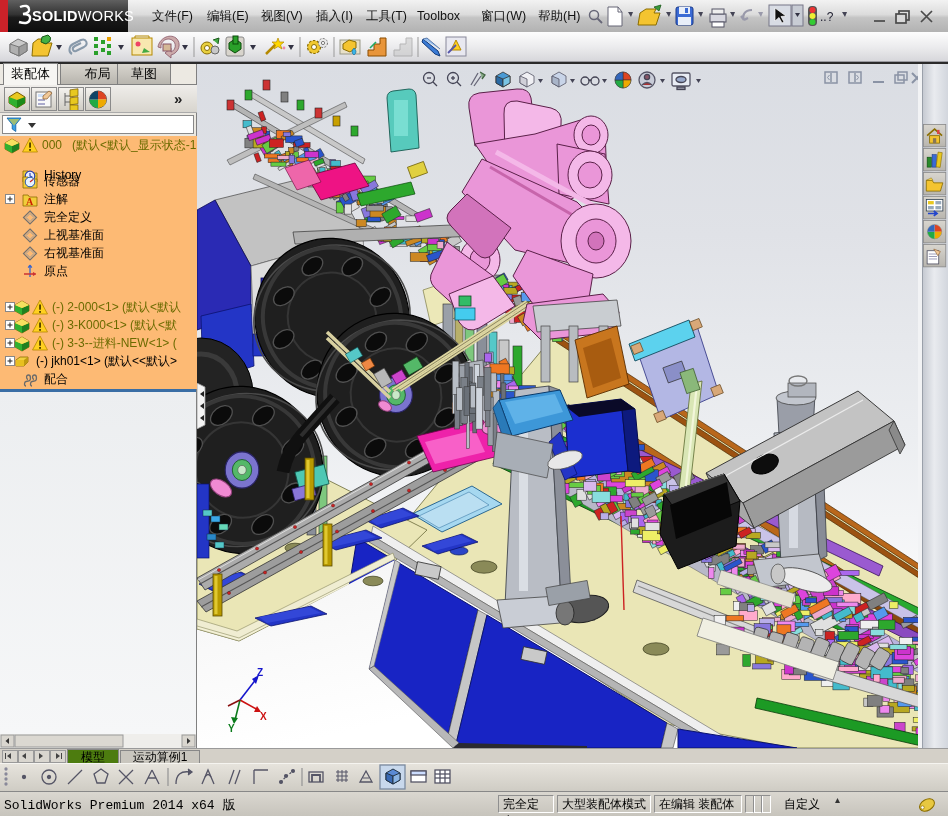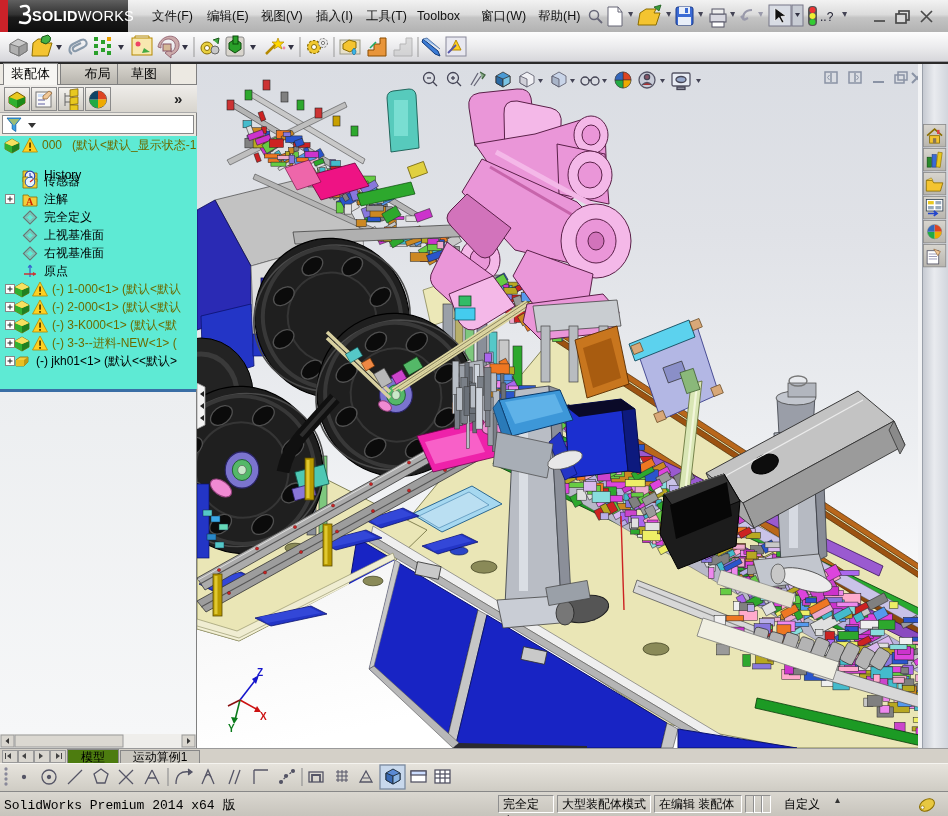--- a/index.html
+++ b/index.html
@@ -17,21 +17,21 @@
 #toolbar { left:0; top:32px; width:948px; height:30px;
   background:linear-gradient(#fdfdfd,#ececee 50%,#d7d7db); border-bottom:1px solid #9a9aa0; }
 
 #lpanel { left:0; top:62px; width:197px; height:686px; background:#ece9e2; border-right:1px solid #808080; }
 .ptab { top:1px; height:21px; font-size:13px; text-align:center; line-height:20px;
   border:1px solid #808080; border-bottom:none; background:linear-gradient(#d8d5ce,#b8b5ae); }
 .ptab.active { background:#f6f5f2; height:22px; z-index:3; }
 #iconrow { left:0; top:22px; width:197px; height:29px; background:linear-gradient(#efedea,#d8d5ce); border-top:1px solid #808080; border-bottom:1px solid #aaa; }
 .pmicon { top:25px; width:26px; height:24px; border:1px solid #8a8a8a; background:linear-gradient(#f4f2ee,#d0cdc5); }
 #filterrow { left:2px; top:53px; width:192px; height:19px; background:#fff; border:1px solid #888; }
-#tree { left:0; top:74px; width:219px; height:253px; background:#5eead4; font-size:12px; }
+#tree { left:0; top:74px; width:219px; height:253px; background:#fdba74; font-size:12px; }
 .trow { position:absolute; left:0; width:197px; height:18px; line-height:18px; white-space:nowrap; overflow:hidden; color:#000; }
 .trow .tx { position:absolute; top:0; }
 .olive { color:#6b6b00; }
 #bluesep { left:0; top:327px; width:196px; height:3px; background:#3a6ea5; }
 #pempty { left:0; top:330px; width:196px; height:342px; background:linear-gradient(#eceef0,#f6f7f8); }
 #hscroll { left:0; top:672px; width:196px; height:14px; }
 
 #viewport { left:197px; top:64px; width:751px; height:684px; overflow:hidden;
   background:linear-gradient(#dadde3 0%, #e0e2e7 25%, #eceef1 55%, #fbfbfc 80%, #ffffff 100%); }
 #vptopline { left:0; top:62px; width:948px; height:2px; background:#2a2a2a; }
@@ -329,126 +329,112 @@
         </div>
 <div class="trow" style="top:108px;">
           <svg class="tx" style="left:22px; top:1px;" width="17" height="17" viewBox="0 0 17 17">
             <g>
               <path d="M8 2 L14.5 8.5 L8 15 L1.5 8.5 Z" fill="none" stroke="#707070" stroke-width="1.2"></path>
               <path d="M8 4.5 L12 8.5 L8 12.5 L4 8.5 Z" fill="none" stroke="#9a9a9a" stroke-width="1"></path>
             </g>
           </svg>
           <span class="tx" style="left:44px;">右视基准面</span>
         </div>
-<div class="trow" style="top:144px;">
+<div class="trow" style="top:162px;">
           <svg class="tx" style="left:5px; top:4px;" width="10" height="10" viewBox="0 0 10 10">
             <rect x="0.5" y="0.5" width="9" height="9" fill="#fff" stroke="#888"></rect>
             <line x1="2.5" y1="5" x2="7.5" y2="5" stroke="#333" stroke-width="1.1"></line>
             <line x1="5" y1="2.5" x2="5" y2="7.5" stroke="#333" stroke-width="1.1"></line>
           </svg>
           <svg class="tx" style="left:14px; top:1px;" width="17" height="17" viewBox="0 0 17 17">
             <g>
               <path d="M1 6 L8 2 L15 6 L15 12 L8 16 L1 12 Z" fill="#e8c820" stroke="#7a5c00" stroke-width="0.8"></path>
               <path d="M1 6 L8 9 L8 16 L1 12 Z" fill="#30b030"></path>
               <path d="M8 9 L15 6 L15 12 L8 16 Z" fill="#208020"></path>
               <path d="M1 6 L8 2 L15 6 L8 9 Z" fill="#f6e060"></path>
             </g>
           </svg>
           <svg class="tx" style="left:32px; top:1px;" width="17" height="17" viewBox="0 0 17 17">
             <g>
               <path d="M8 1 L15.5 15 L0.5 15 Z" fill="#ffd020" stroke="#b58900" stroke-width="0.8"></path>
               <rect x="7.1" y="5.5" width="1.9" height="5.2" fill="#5a4500"></rect>
               <rect x="7.1" y="12" width="1.9" height="1.8" fill="#5a4500"></rect>
             </g>
           </svg>
-          <span class="tx olive" style="left:52px;">(-) 1-000&lt;1&gt; (默认&lt;默认</span>
+          <span class="tx olive" style="left:52px;">(-) 2-000&lt;1&gt; (默认&lt;默认</span>
         </div>
-<div class="trow" style="top:162px;">
+<div class="trow" style="top:180px;">
           <svg class="tx" style="left:5px; top:4px;" width="10" height="10" viewBox="0 0 10 10">
             <rect x="0.5" y="0.5" width="9" height="9" fill="#fff" stroke="#888"></rect>
             <line x1="2.5" y1="5" x2="7.5" y2="5" stroke="#333" stroke-width="1.1"></line>
             <line x1="5" y1="2.5" x2="5" y2="7.5" stroke="#333" stroke-width="1.1"></line>
           </svg>
           <svg class="tx" style="left:14px; top:1px;" width="17" height="17" viewBox="0 0 17 17">
             <g>
               <path d="M1 6 L8 2 L15 6 L15 12 L8 16 L1 12 Z" fill="#e8c820" stroke="#7a5c00" stroke-width="0.8"></path>
               <path d="M1 6 L8 9 L8 16 L1 12 Z" fill="#30b030"></path>
               <path d="M8 9 L15 6 L15 12 L8 16 Z" fill="#208020"></path>
               <path d="M1 6 L8 2 L15 6 L8 9 Z" fill="#f6e060"></path>
             </g>
           </svg>
           <svg class="tx" style="left:32px; top:1px;" width="17" height="17" viewBox="0 0 17 17">
             <g>
               <path d="M8 1 L15.5 15 L0.5 15 Z" fill="#ffd020" stroke="#b58900" stroke-width="0.8"></path>
               <rect x="7.1" y="5.5" width="1.9" height="5.2" fill="#5a4500"></rect>
               <rect x="7.1" y="12" width="1.9" height="1.8" fill="#5a4500"></rect>
             </g>
           </svg>
-          <span class="tx olive" style="left:52px;">(-) 2-000&lt;1&gt; (默认&lt;默认</span>
+          <span class="tx olive" style="left:52px;">(-) 3-K000&lt;1&gt; (默认&lt;默</span>
         </div>
-<div class="trow" style="top:180px;">
+<div class="trow" style="top:198px;">
           <svg class="tx" style="left:5px; top:4px;" width="10" height="10" viewBox="0 0 10 10">
             <rect x="0.5" y="0.5" width="9" height="9" fill="#fff" stroke="#888"></rect>
             <line x1="2.5" y1="5" x2="7.5" y2="5" stroke="#333" stroke-width="1.1"></line>
             <line x1="5" y1="2.5" x2="5" y2="7.5" stroke="#333" stroke-width="1.1"></line>
           </svg>
           <svg class="tx" style="left:14px; top:1px;" width="17" height="17" viewBox="0 0 17 17">
             <g>
               <path d="M1 6 L8 2 L15 6 L15 12 L8 16 L1 12 Z" fill="#e8c820" stroke="#7a5c00" stroke-width="0.8"></path>
               <path d="M1 6 L8 9 L8 16 L1 12 Z" fill="#30b030"></path>
               <path d="M8 9 L15 6 L15 12 L8 16 Z" fill="#208020"></path>
               <path d="M1 6 L8 2 L15 6 L8 9 Z" fill="#f6e060"></path>
             </g>
           </svg>
           <svg class="tx" style="left:32px; top:1px;" width="17" height="17" viewBox="0 0 17 17">
             <g>
               <path d="M8 1 L15.5 15 L0.5 15 Z" fill="#ffd020" stroke="#b58900" stroke-width="0.8"></path>
               <rect x="7.1" y="5.5" width="1.9" height="5.2" fill="#5a4500"></rect>
               <rect x="7.1" y="12" width="1.9" height="1.8" fill="#5a4500"></rect>
             </g>
           </svg>
-          <span class="tx olive" style="left:52px;">(-) 3-K000&lt;1&gt; (默认&lt;默</span>
-        </div>
-<div class="trow" style="top:198px;">
-          <svg class="tx" style="left:5px; top:4px;" width="10" height="10" viewBox="0 0 10 10">
-            <rect x="0.5" y="0.5" width="9" height="9" fill="#fff" stroke="#888"></rect>
-            <line x1="2.5" y1="5" x2="7.5" y2="5" stroke="#333" stroke-width="1.1"></line>
-            <line x1="5" y1="2.5" x2="5" y2="7.5" stroke="#333" stroke-width="1.1"></line>
-          </svg>
-          <svg class="tx" style="left:14px; top:1px;" width="17" height="17" viewBox="0 0 17 17">
-            <g>
-              <path d="M1 6 L8 2 L15 6 L15 12 L8 16 L1 12 Z" fill="#e8c820" stroke="#7a5c00" stroke-width="0.8"></path>
-              <path d="M1 6 L8 9 L8 16 L1 12 Z" fill="#30b030"></path>
-              <path d="M8 9 L15 6 L15 12 L8 16 Z" fill="#208020"></path>
-              <path d="M1 6 L8 2 L15 6 L8 9 Z" fill="#f6e060"></path>
-            </g>
-          </svg>
-          <svg class="tx" style="left:32px; top:1px;" width="17" height="17" viewBox="0 0 17 17">
-            <g>
-              <path d="M8 1 L15.5 15 L0.5 15 Z" fill="#ffd020" stroke="#b58900" stroke-width="0.8"></path>
-              <rect x="7.1" y="5.5" width="1.9" height="5.2" fill="#5a4500"></rect>
-              <rect x="7.1" y="12" width="1.9" height="1.8" fill="#5a4500"></rect>
-            </g>
-          </svg>
           <span class="tx olive" style="left:52px;">(-) 3-3--进料-NEW&lt;1&gt; (</span>
         </div>
 <div class="trow" style="top:216px;">
           <svg class="tx" style="left:5px; top:4px;" width="10" height="10" viewBox="0 0 10 10">
             <rect x="0.5" y="0.5" width="9" height="9" fill="#fff" stroke="#888"></rect>
             <line x1="2.5" y1="5" x2="7.5" y2="5" stroke="#333" stroke-width="1.1"></line>
             <line x1="5" y1="2.5" x2="5" y2="7.5" stroke="#333" stroke-width="1.1"></line>
           </svg>
           <svg class="tx" style="left:14px; top:1px;" width="17" height="17" viewBox="0 0 17 17">
             <g>
               <path d="M2 7 L6 4 L14 4 L14 9 L10 13 L2 13 Z" fill="#f0d040" stroke="#8a6d00" stroke-width="0.8"></path>
               <path d="M2 7 L10 7 L10 13 L2 13 Z" fill="#e8c020"></path>
               <path d="M10 7 L14 4 L14 9 L10 13 Z" fill="#c09a10"></path>
             </g>
           </svg>
           <span class="tx" style="left:36px;">(-) jkh01&lt;1&gt; (默认&lt;&lt;默认&gt;</span>
+        </div>
+<div class="trow" style="top:234px;">
+          <svg class="tx" style="left:22px; top:1px;" width="17" height="17" viewBox="0 0 17 17">
+            <g fill="none" stroke="#6a6a6a" stroke-width="1.3">
+              <path d="M4 15 C2 15 2 11 4 10.5 L7 9.8 C9 9.3 9 4 6.5 4 C4 4 4 8 6 8.5"></path>
+              <path d="M10 15 C8 15 8 11 10 10.5 L13 9.8 C15 9.3 15 4 12.5 4 C10 4 10 8 12 8.5"></path>
+            </g>
+          </svg>
+          <span class="tx" style="left:44px;">配合</span>
         </div>
       </div>
     <div id="bluesep" class="abs"></div>
     <div id="pempty" class="abs"></div>
     <div id="hscroll" class="abs">
       <svg width="196" height="14" viewBox="0 0 196 14">
         <rect x="0" y="0" width="196" height="14" fill="#efeeeb"></rect>
         <rect x="1" y="1" width="13" height="12" fill="#d9d6cf" stroke="#999"></rect>
         <path d="M9 4 L5.5 7 L9 10 Z" fill="#333"></path>
         <rect x="182" y="1" width="13" height="12" fill="#d9d6cf" stroke="#999"></rect>

